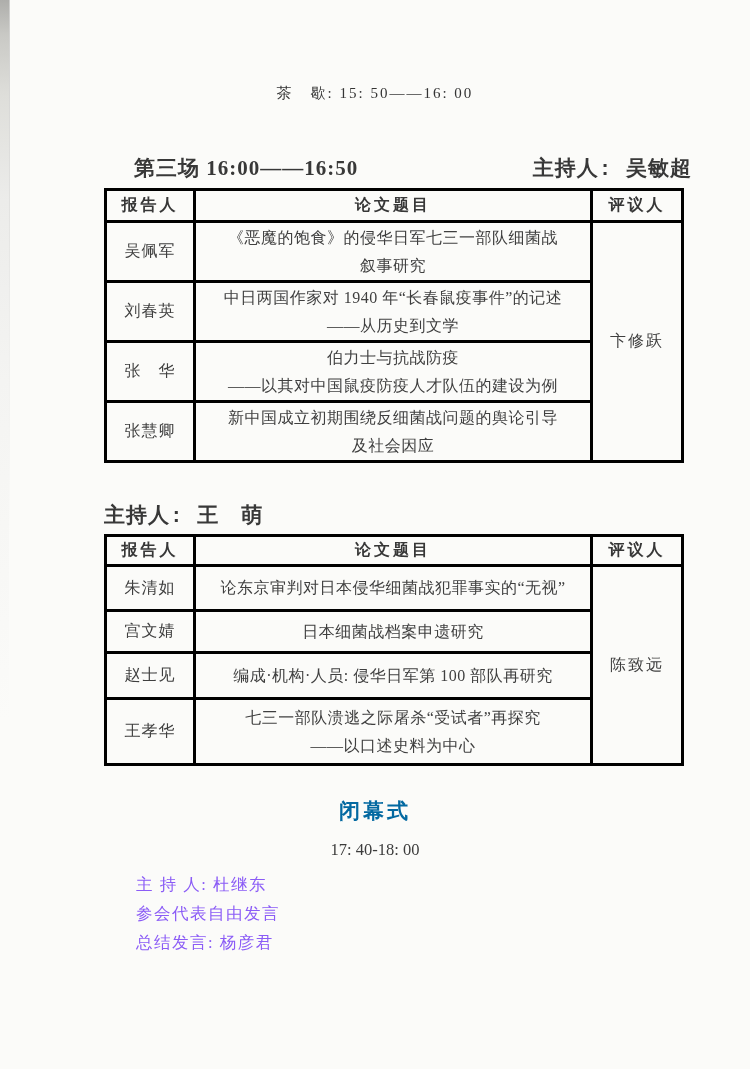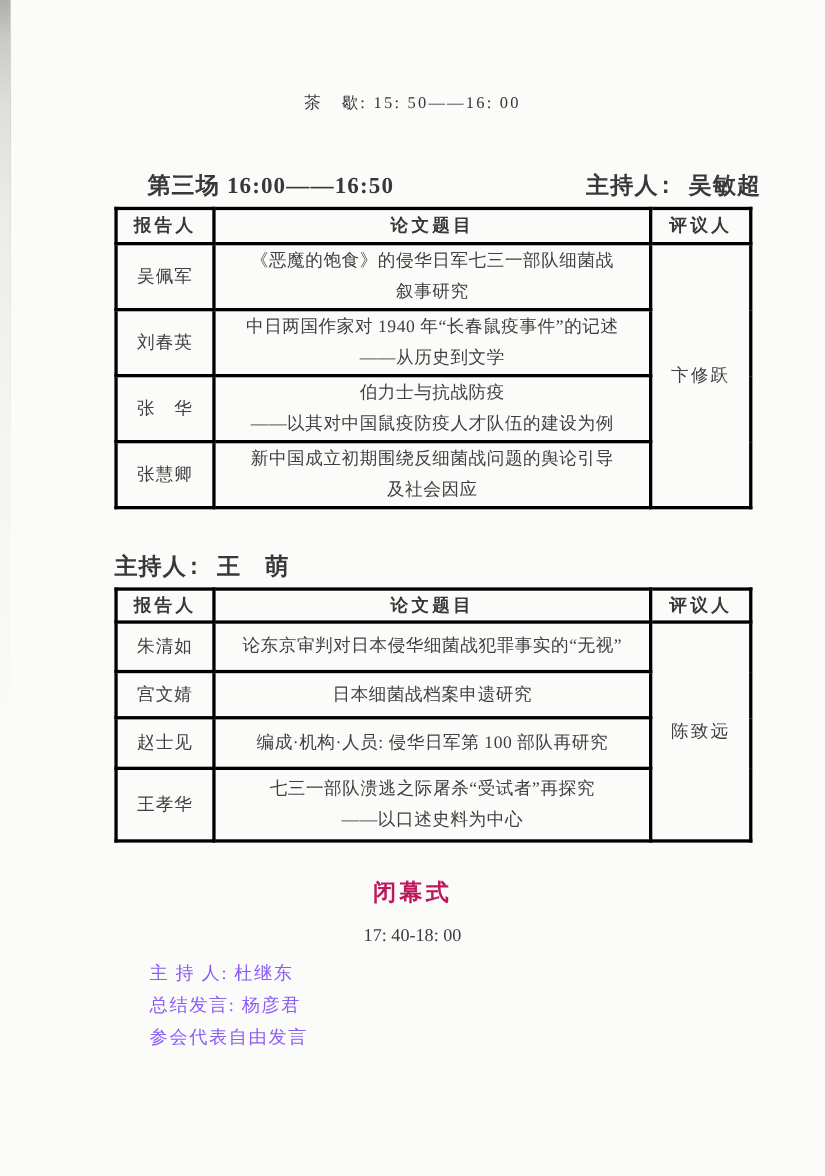--- a/index.html
+++ b/index.html
@@ -68,21 +68,21 @@
   table.program--1 tr.hdr { height:32px; }
   table.program--1 tr.r   { height:60px; }
   table.program--2 tr.hdr { height:30px; }
   table.program--2 tr.r1  { height:45px; }
   table.program--2 tr.r2  { height:42px; }
   table.program--2 tr.r3  { height:46px; }
   table.program--2 tr.r4  { height:66px; }
 
   .closing-title {
     position:absolute; top:797px; left:0; width:100%;
-    text-align:center; font-size:21px; font-weight:bold; letter-spacing:3px; color:#be185d;
+    text-align:center; font-size:21px; font-weight:bold; letter-spacing:3px; color:#0369a1;
   }
   .closing-time {
     position:absolute; top:840px; left:0; width:100%;
     text-align:center; font-size:16.5px; color:#3c3c3c;
   }
   .closing-lines {
     position:absolute; top:870px; left:136px;
     font-size:16.5px; line-height:29px; letter-spacing:1.5px; color:#8b5cf6;
   }
 </style>
@@ -186,16 +186,16 @@
         <div class="pline">——以口述史料为中心</div>
       </td>
     </tr>
   </tbody>
     </table>
 
   <div class="closing-title">闭幕式</div>
   <div class="closing-time">17: 40-18: 00</div>
   <div class="closing-lines">
     <div>主 持 人: 杜继东</div>
+    <div>参会代表自由发言</div>
     <div>总结发言: 杨彦君</div>
-    <div>参会代表自由发言</div>
   </div>
 </div>
 
 </body></html>

